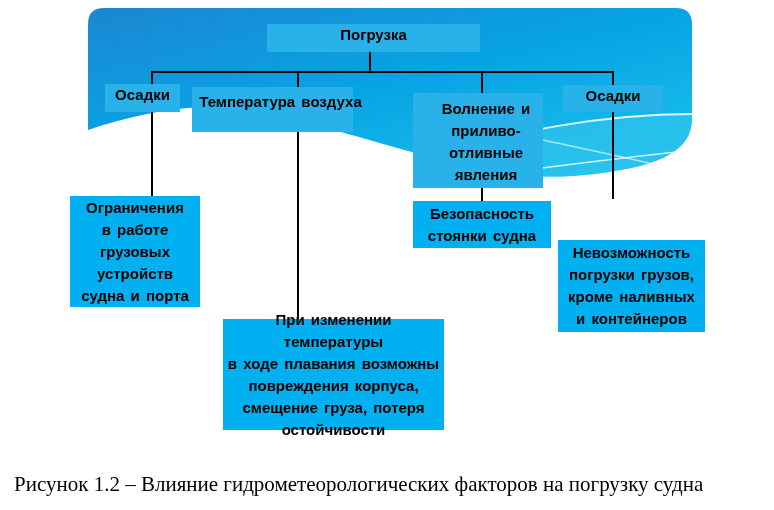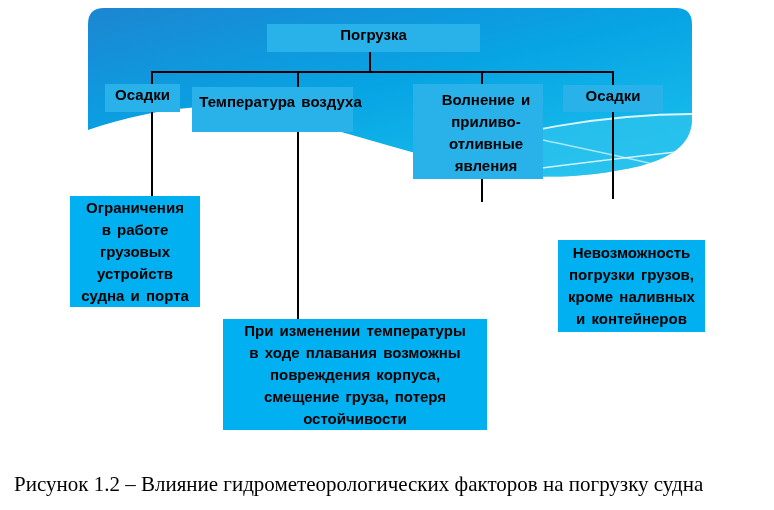--- a/index.html
+++ b/index.html
@@ -70,41 +70,43 @@
   <div class="cline" style="left:297px;top:71px;width:2px;height:249px;"></div>
   <div class="cline" style="left:481px;top:71px;width:2px;height:131px;"></div>
   <div class="cline" style="left:612px;top:71px;width:2px;height:128px;"></div>
 
   <div class="node" style="left:267px;top:24px;width:213px;height:28px;"><span>Погрузка</span></div>
 
   <div class="node" style="left:105px;top:84px;width:75px;height:28px;"><span>Осадки</span></div>
 
   <div class="node top-align" style="left:192px;top:87px;width:161px;height:45px;padding-top:4px;box-sizing:border-box;"><span class="nowrap">Температура воздуха</span></div>
 
-  <div class="node top-align" style="left:413px;top:84px;width:130px;height:95px;padding-top:5px;box-sizing:border-box;"><span>Волнение и
+  <div class="node top-align" style="left:413px;top:93px;width:130px;height:95px;padding-top:5px;box-sizing:border-box;"><span>Волнение и
 приливо-
 отливные
 явления</span></div>
 
   <div class="node" style="left:563px;top:85px;width:100px;height:27px;"><span>Осадки</span></div>
 
   <div class="effect" style="left:70px;top:196px;width:130px;height:111px;"><span>Ограничения
 в работе
 грузовых
 устройств
 судна и порта</span></div>
 
 
+  <div class="effect" style="left:413px;top:201px;width:138px;height:47px;"><span>Безопасность
+стоянки судна</span></div>
 
   <div class="effect" style="left:558px;top:198px;width:147px;height:92px;margin-top:42px;"><span>Невозможность
 погрузки грузов,
 кроме наливных
 и контейнеров</span></div>
 
-  <div class="effect" style="left:223px;top:319px;width:264px;height:111px;"><span>При изменении температуры
+  <div class="effect" style="left:223px;top:319px;width:221px;height:111px;"><span>При изменении температуры
 в ходе плавания возможны
 повреждения корпуса,
 смещение груза, потеря
 остойчивости</span></div>
 
   <div id="caption">Рисунок 1.2 – Влияние гидрометеорологических факторов на погрузку судна</div>
 
 </div>
 
 </body></html>

